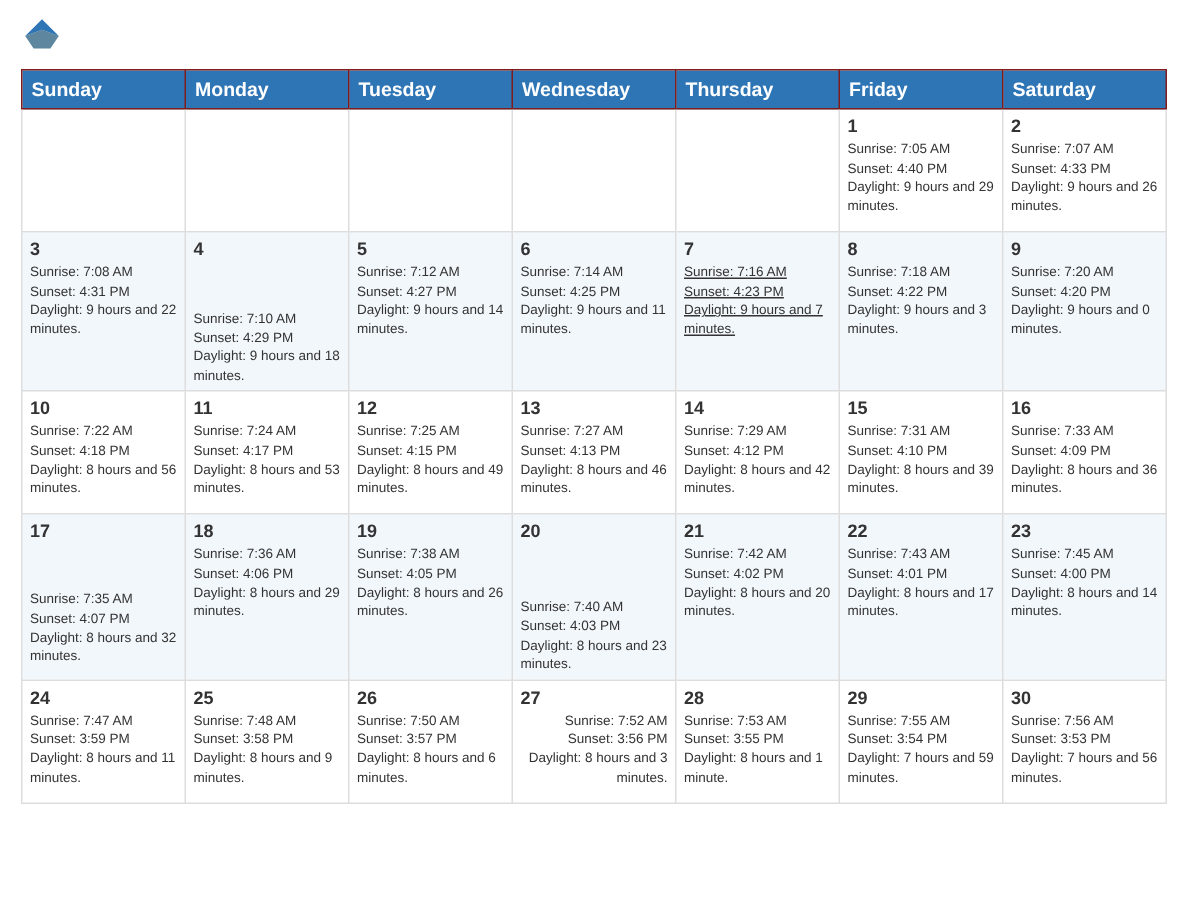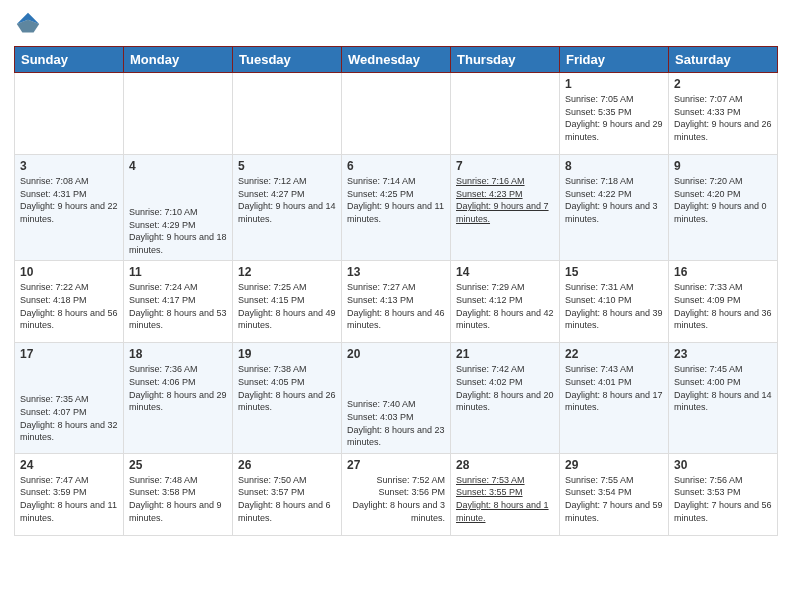--- a/index.html
+++ b/index.html
@@ -129,21 +129,21 @@
     <tbody id="calendar-body">
     <tr>
           <td class="empty-cell"></td>
           <td class="empty-cell"></td>
           <td class="empty-cell"></td>
           <td class="empty-cell"></td>
           <td class="empty-cell"></td>
           <td>
             <span class="day-number">1</span>
             <div class="day-info" style="white-space: pre-line;">Sunrise: 7:05 AM
-Sunset: 5:35 PM
+Sunset: 4:40 PM
 Daylight: 9 hours and 29 minutes.</div>
           </td>
           <td>
             <span class="day-number">2</span>
             <div class="day-info" style="white-space: pre-line;">Sunrise: 7:07 AM
 Sunset: 4:33 PM
 Daylight: 9 hours and 26 minutes.</div>
           </td>
         </tr>
         <tr>
@@ -298,21 +298,21 @@
 Daylight: 8 hours and 6 minutes.</div>
           </td>
           <td>
             <span class="day-number">27</span>
             <div class="day-info" style="white-space: pre-line; text-align: right;">Sunrise: 7:52 AM
 Sunset: 3:56 PM
 Daylight: 8 hours and 3 minutes.</div>
           </td>
           <td>
             <span class="day-number">28</span>
-            <div class="day-info" style="white-space: pre-line; text-decoration: underline;">Sunrise: 7:53 AM
+            <div class="day-info" style="white-space: pre-line;">Sunrise: 7:53 AM
 Sunset: 3:55 PM
 Daylight: 8 hours and 1 minute.</div>
           </td>
           <td>
             <span class="day-number">29</span>
             <div class="day-info" style="white-space: pre-line;">Sunrise: 7:55 AM
 Sunset: 3:54 PM
 Daylight: 7 hours and 59 minutes.</div>
           </td>
           <td>

